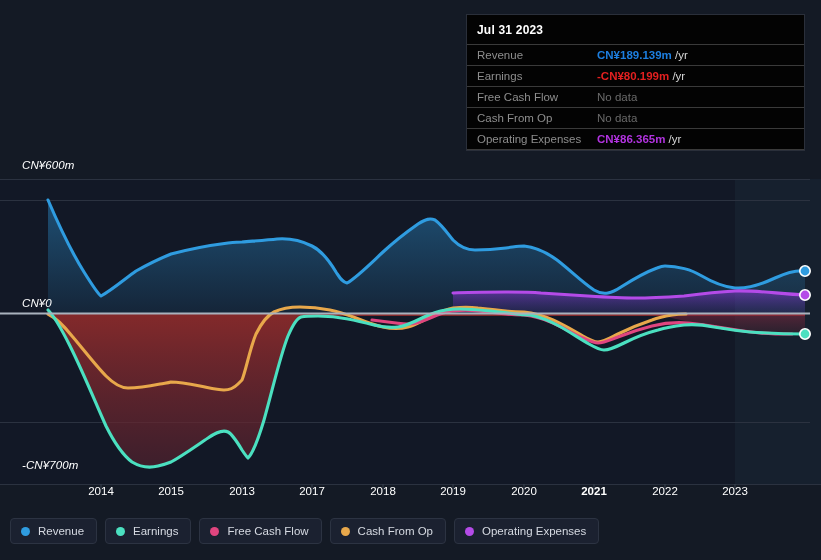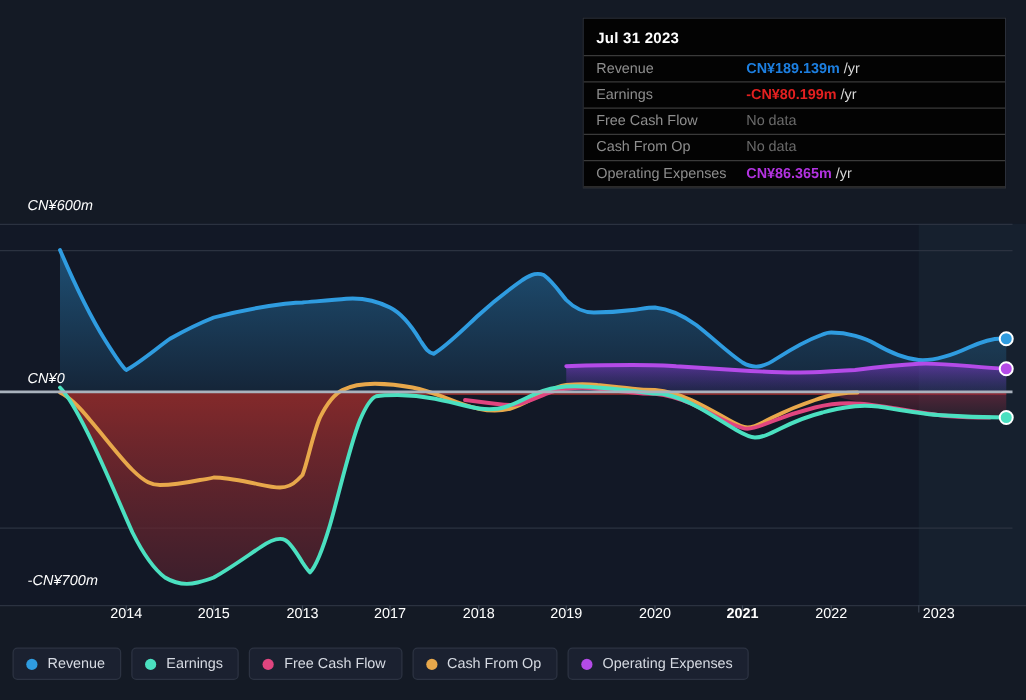--- a/index.html
+++ b/index.html
@@ -251,21 +251,21 @@
   <div id="x-ticks">
       <div class="x-tick-label" style="left: 101px;">2014</div>
       <div class="x-tick-label" style="left: 171px; text-align: right;">2015</div>
       <div class="x-tick-label" style="left: 242px;">2013</div>
       <div class="x-tick-label" style="left: 312px;">2017</div>
       <div class="x-tick-label" style="left: 383px;">2018</div>
       <div class="x-tick-label" style="left: 453px;">2019</div>
       <div class="x-tick-label" style="left: 524px;">2020</div>
       <div class="x-tick-label" style="left: 594px; font-weight: bold;">2021</div>
       <div class="x-tick-label" style="left: 665px;">2022</div>
-      <div class="x-tick-label" style="left: 751px;">2023</div>
+      <div class="x-tick-label" style="left: 735px;">2023</div>
     </div>
 </div>
 
 <div id="tooltip">
   <div class="tt-title">Jul 31 2023</div>
   <div id="tt-rows">
       <div class="tt-row">
         <span class="tt-label">Revenue</span>
         <span class="tt-value"><span class="amt" style="color: rgb(29, 127, 224);">CN¥189.139m</span><span class="tt-suffix"> /yr</span></span>
       </div>

